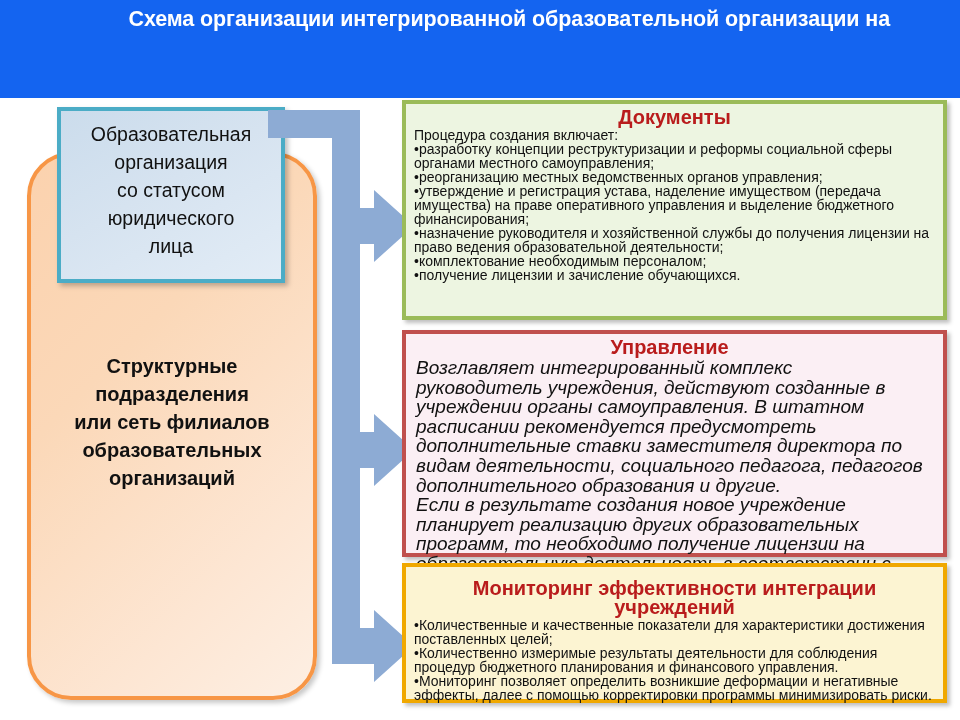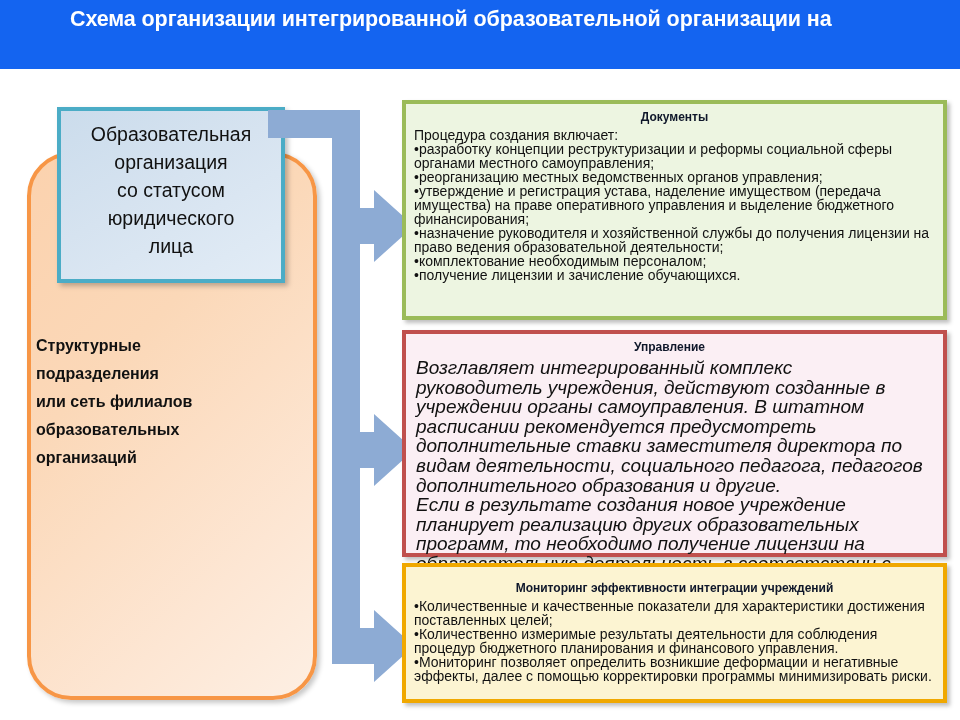--- a/index.html
+++ b/index.html
@@ -13,25 +13,25 @@
     position: relative;
     overflow: hidden;
     font-family: "Liberation Sans", "DejaVu Sans", sans-serif;
   }
 
   
   #title-banner {
     position: absolute;
     left: 0; top: 0;
     width: 960px;
-    height: 69px;
+    height: 98px;
     background: #1464F0;
     box-sizing: border-box;
     padding: 6px 70px 0 70px;
-    text-align: left;
+    text-align: right;
   }
   #title-banner .t-line {
     color: #ffffff;
     font-weight: bold;
     font-size: 21.5px;
     line-height: 27px;
     letter-spacing: -0.1px;
   }
   #title-banner .t-sub {
     color: #FFFF00;
@@ -49,24 +49,24 @@
     height: 548px;
     border: 4px solid #F79646;
     border-radius: 44px;
     background: linear-gradient(135deg, #FBD2AE 0%, #FBD8B8 35%, #FDE6D3 75%, #FDEFE3 100%);
     box-shadow: 3px 3px 5px rgba(0,0,0,0.22);
     box-sizing: border-box;
   }
   #org-container-label {
     position: absolute;
     left: 36px;
-    top: 332px;
+    top: 352px;
     width: 272px;
-    text-align: left;
-    font-size: 16px;
+    text-align: center;
+    font-size: 20px;
     font-weight: bold;
     line-height: 28px;
     color: #111111;
     white-space: pre-line;
   }
 
   
   #legal-entity-box {
     position: absolute;
     left: 57px;
@@ -102,22 +102,22 @@
 
   
   .panel {
     position: absolute;
     box-sizing: border-box;
     box-shadow: 3px 3px 4px rgba(0,0,0,0.25);
   }
   .panel .p-title {
     text-align: center;
     font-weight: bold;
-    font-size: 12px;
-    color: #0f172a;
+    font-size: 20px;
+    color: #b91c1c;
     line-height: 19px;
     margin-bottom: 1px;
   }
   .panel .p-body {
     font-size: 14px;
     line-height: 14px;
     color: #111111;
     white-space: pre-line;
   }
 

